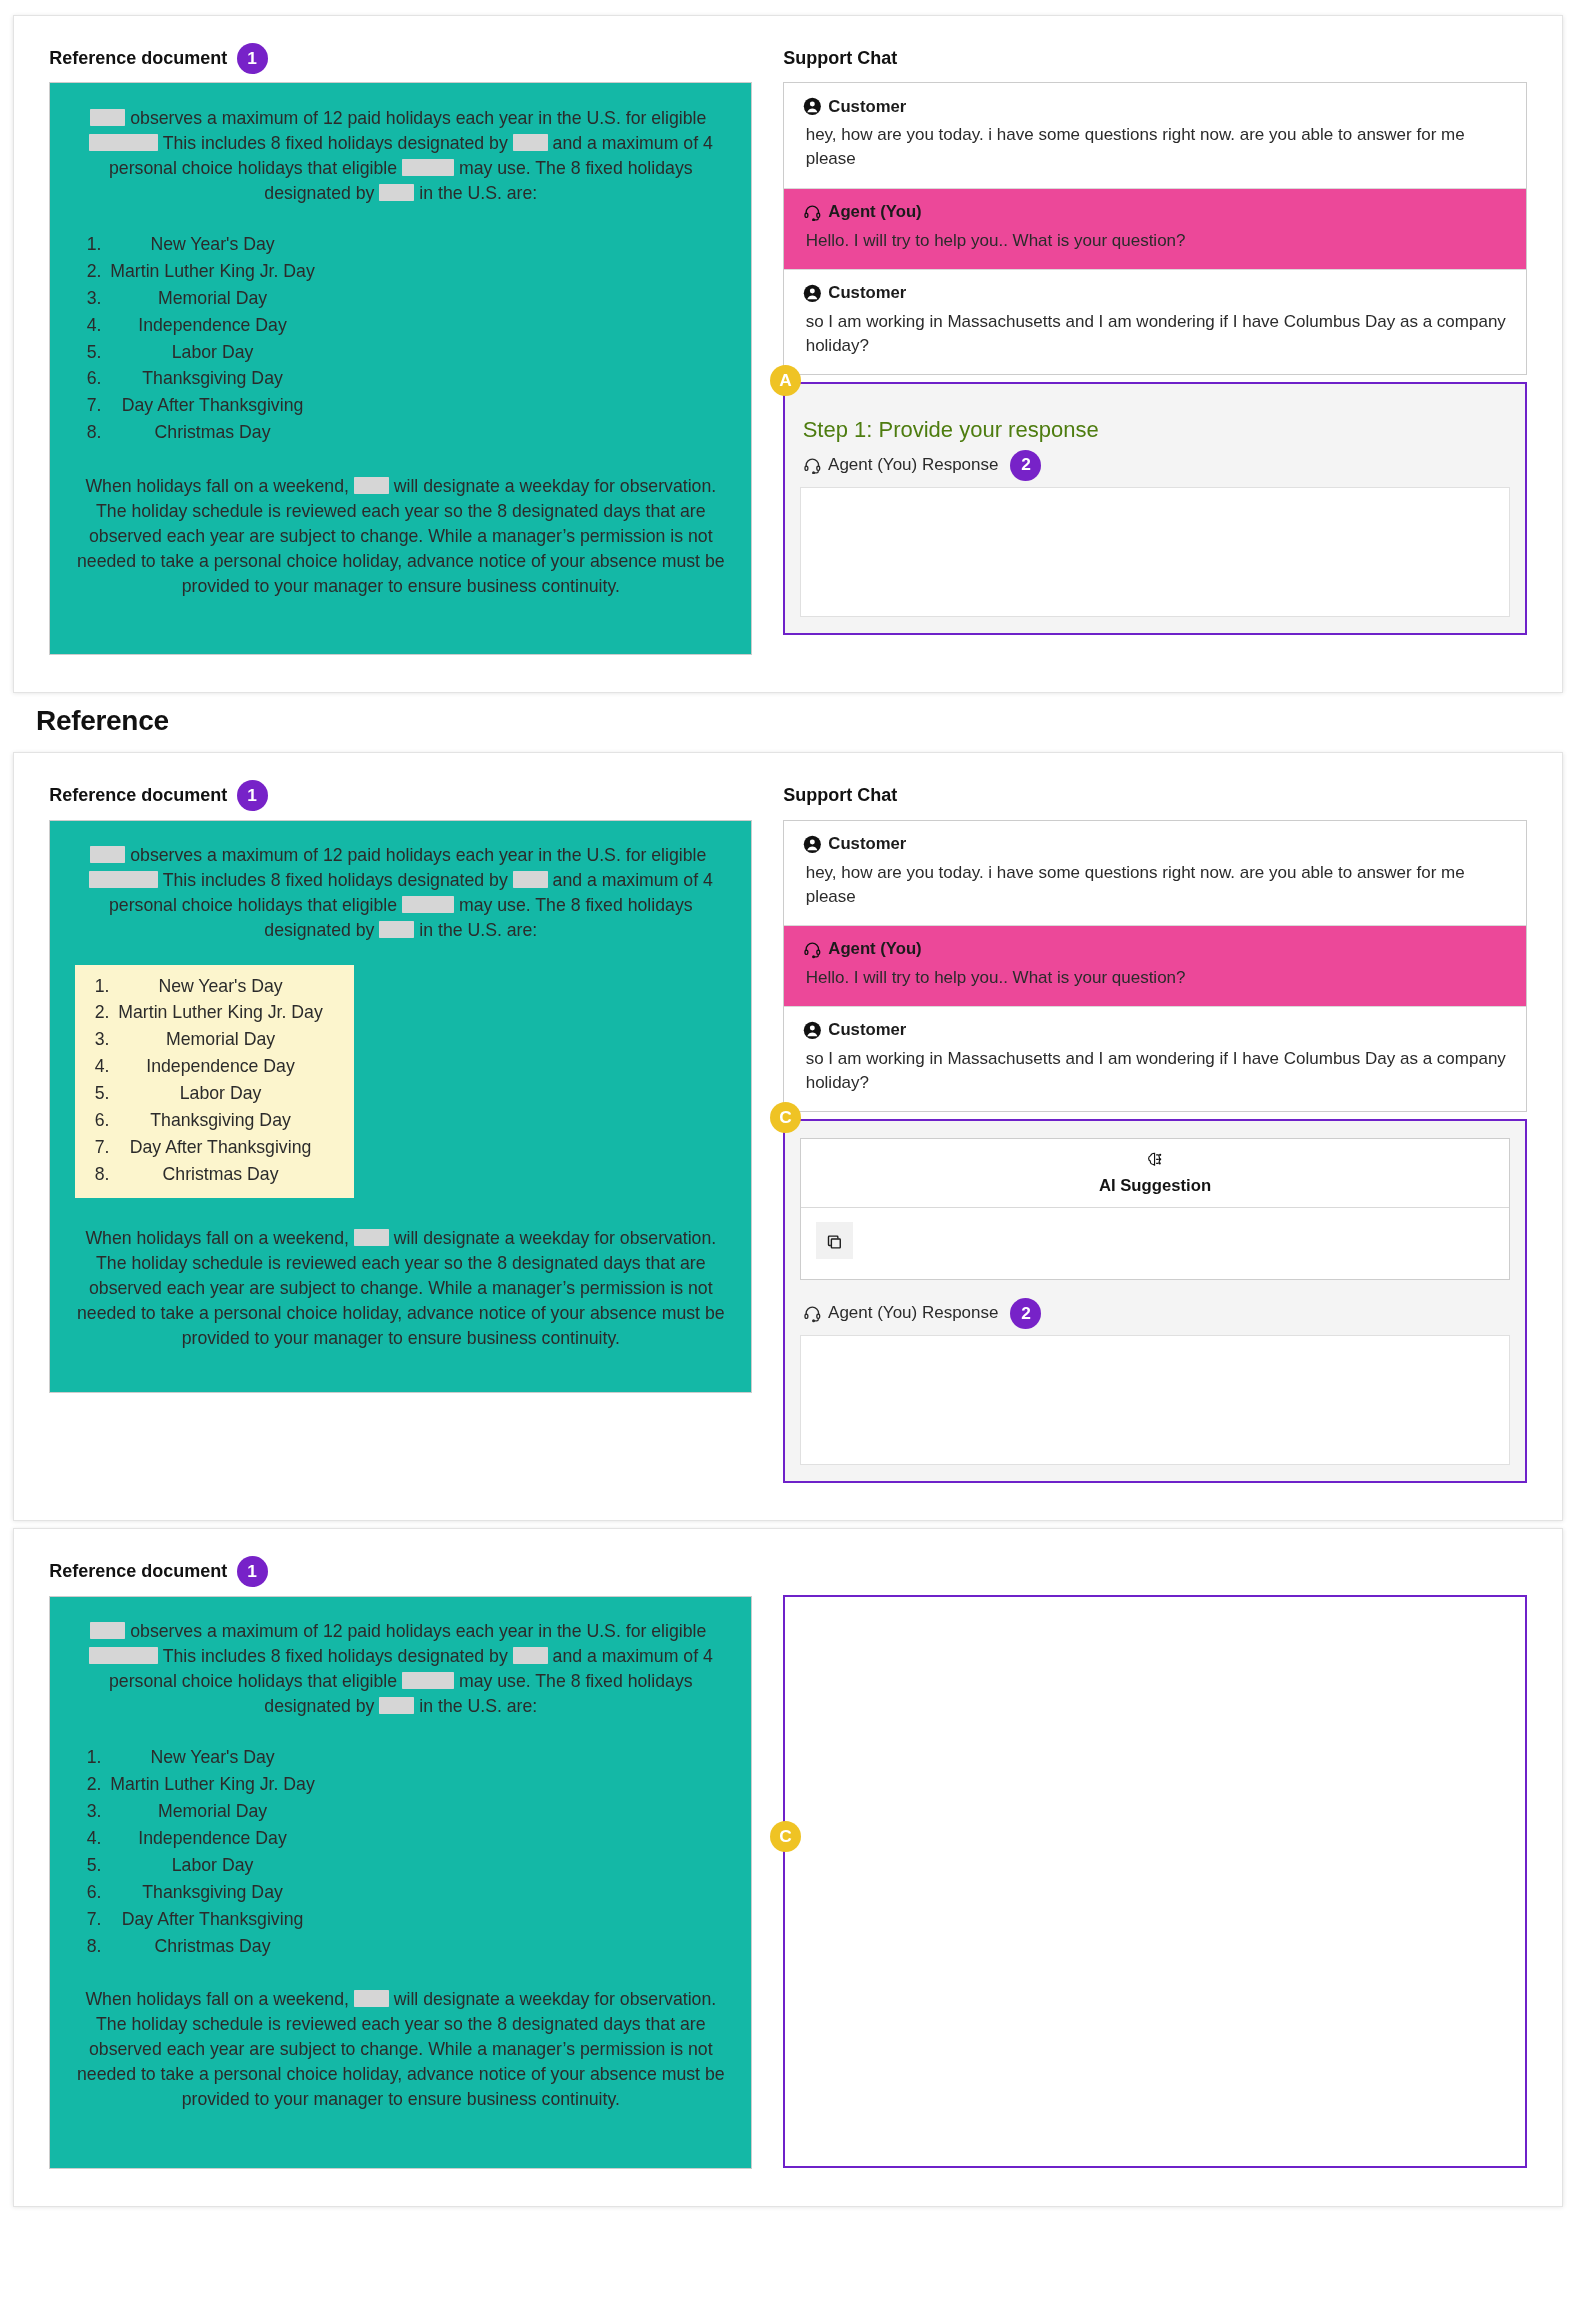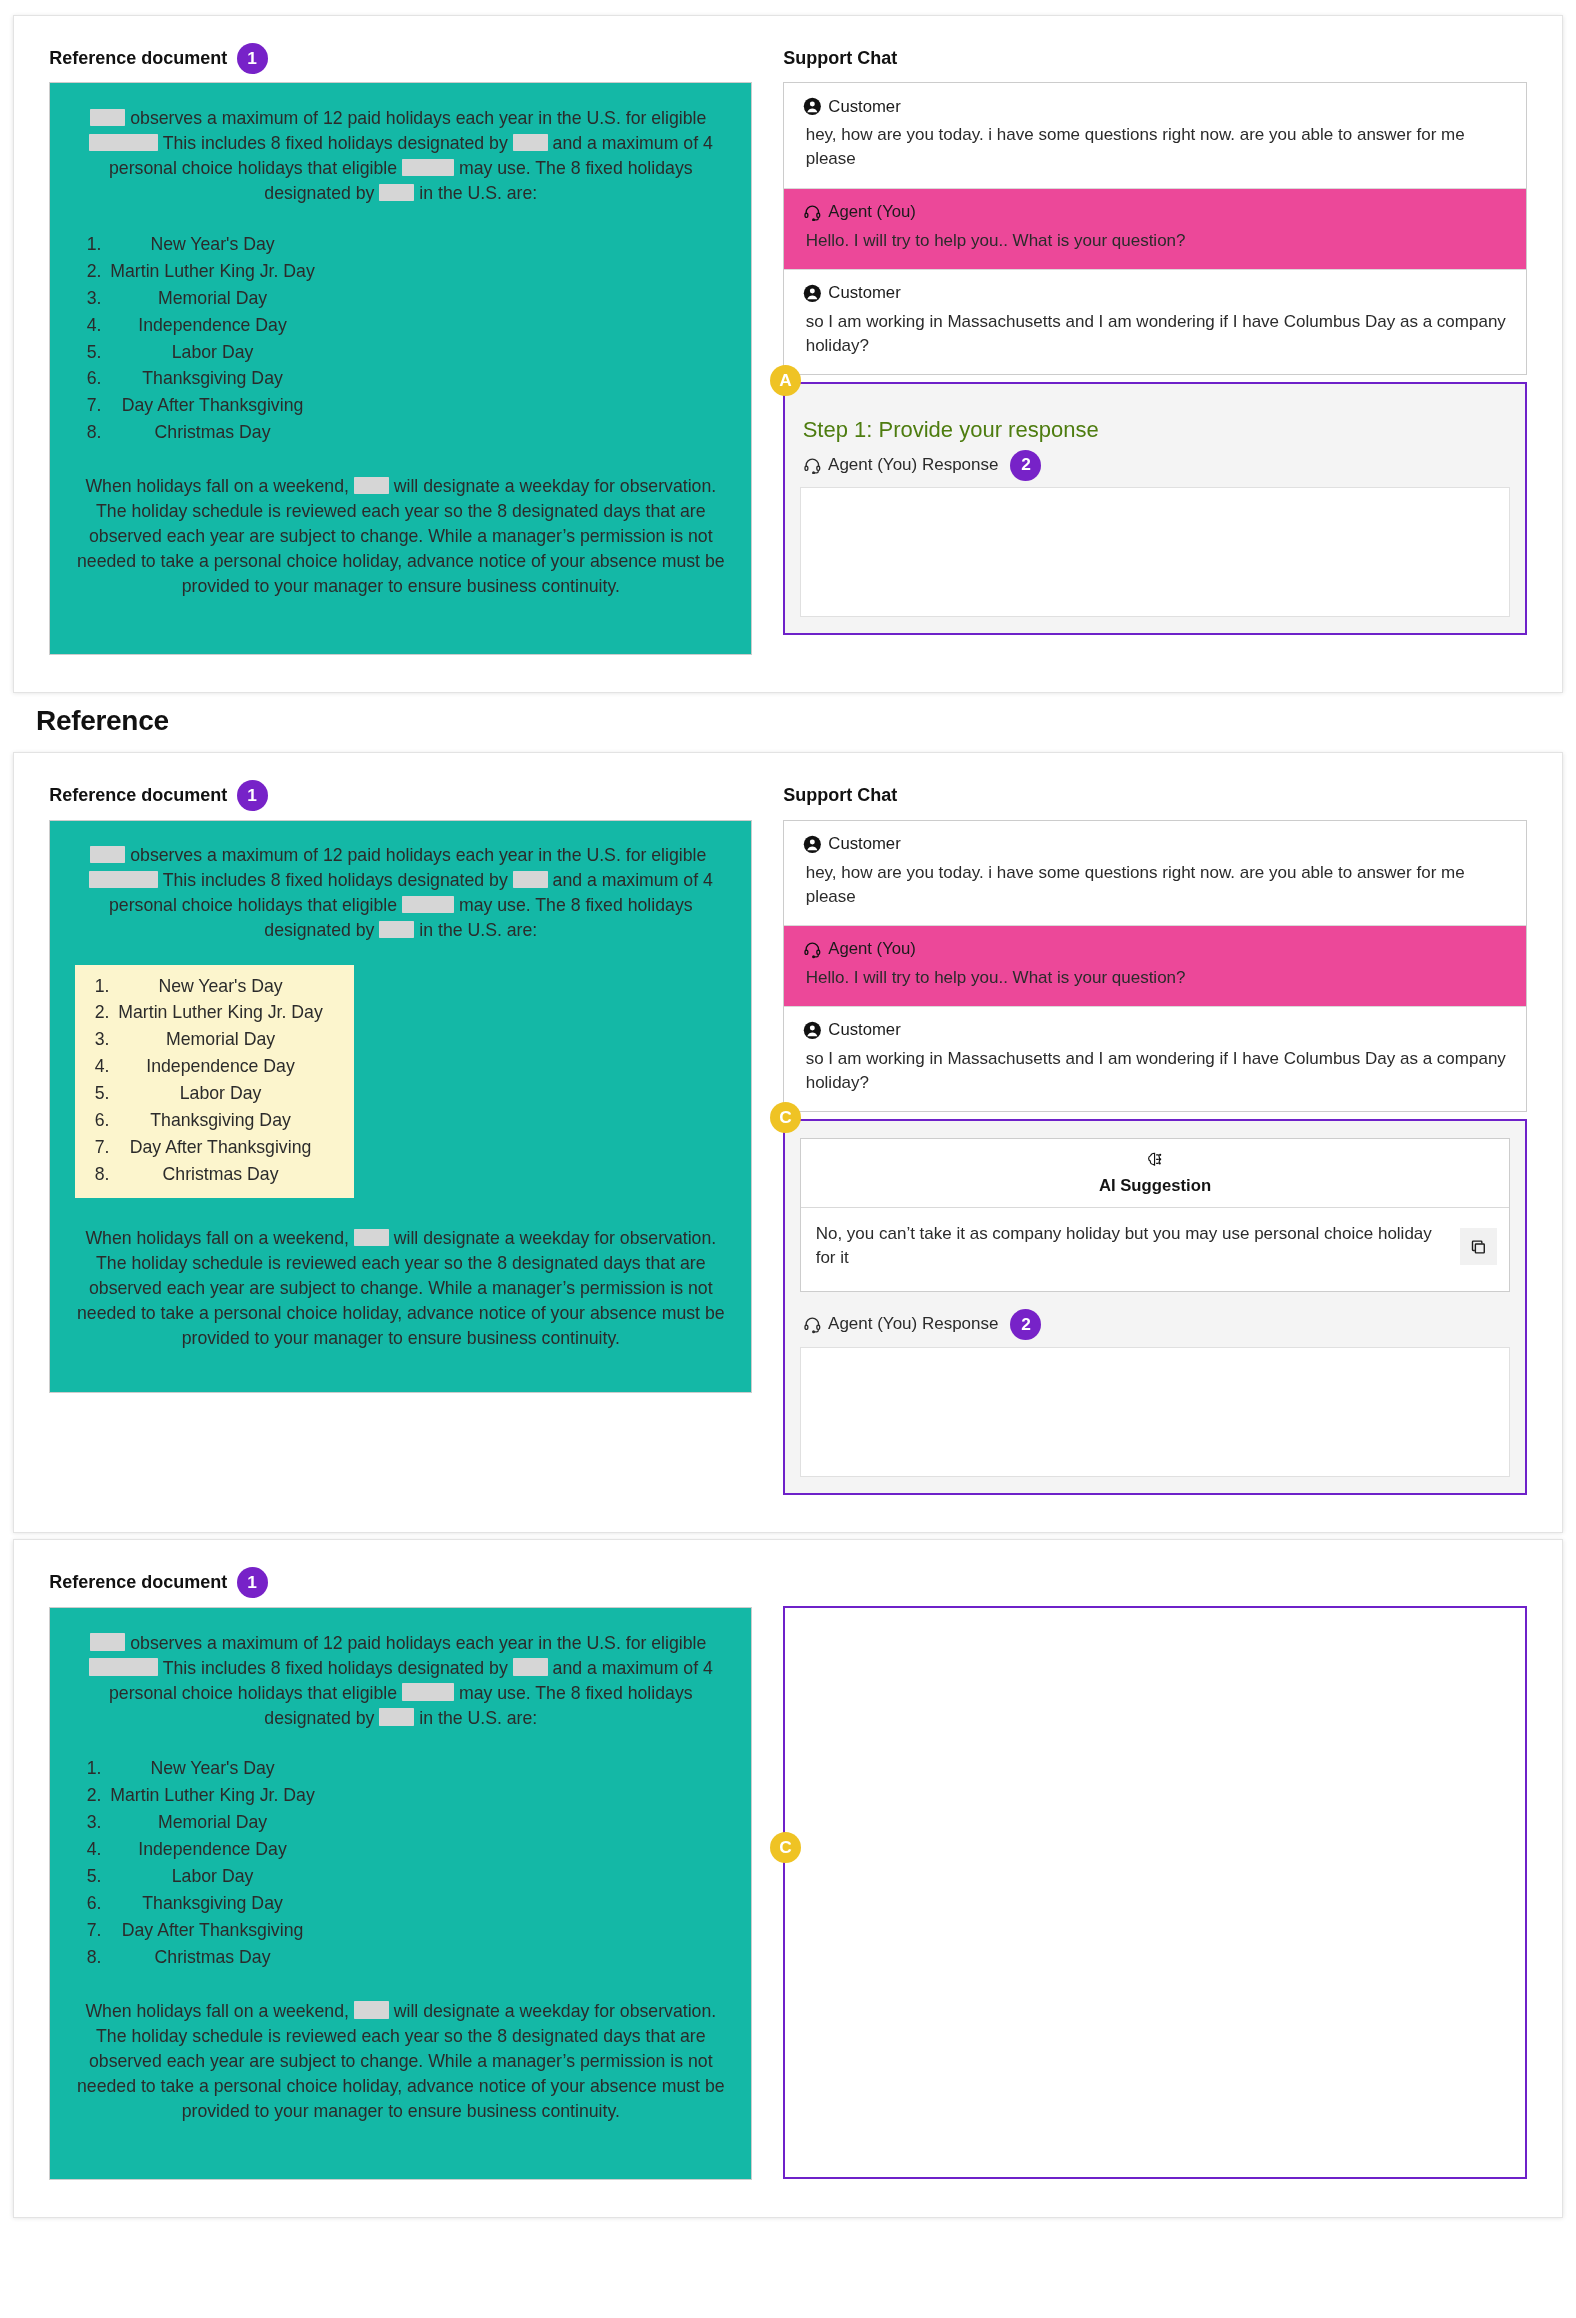--- a/index.html
+++ b/index.html
@@ -122,21 +122,21 @@
     padding: 13.3px 18.7px 16px 18.7px;
     border-bottom: 0.7px solid #d9d9d9;
   }
   .msg:last-child { border-bottom: none; }
   .msg.agent { background: #ec4899; }
   .msg-head {
     display: flex;
     align-items: center;
     gap: 6.7px;
     font-size: 16.7px;
-    font-weight: normal;
+    font-weight: bold;
     color: #1b1b1b;
     margin-bottom: 6.7px;
   }
   .msg-body {
     font-size: 17px;
     line-height: 1.42;
     color: #2b2b2b;
     padding-left: 2.7px;
   }
   .ico { display: inline-flex; width: 18.7px; height: 18.7px; flex: 0 0 18.7px; }
@@ -416,21 +416,20 @@
                   <path d="M13 6.2h3.4M13 12h3.4M13 17.2h3"></path>
                   <circle cx="18.2" cy="6.2" r="1.4" fill="#111" stroke="none"></circle>
                   <circle cx="18.2" cy="12" r="1.4" fill="#111" stroke="none"></circle>
                   <circle cx="17.6" cy="17.2" r="1.4" fill="#111" stroke="none"></circle>
                   <path d="M16.4 6.2l1.2 5.8-1 5.2"></path>
                 </svg>
               </span>
             <span>AI Suggestion</span>
           </div>
           <div class="ai-card-body">
-            <div class="ai-text">No, you can’t take it as company holiday but you may use personal choice holiday for it</div>
             <button class="copy-btn">
               <span class="ico">
                   <svg viewBox="0 0 24 24" fill="none" stroke="#1c1c1c" stroke-width="1.8">
                     <path d="M7.5 16.5h-2a1 1 0 01-1-1v-10a1 1 0 011-1h10a1 1 0 011 1v2"></path>
                     <rect x="8.2" y="8.2" width="11.4" height="11.4" rx="0.8"></rect>
                   </svg>
                 </span>
             </button>
           </div>
         </div>

